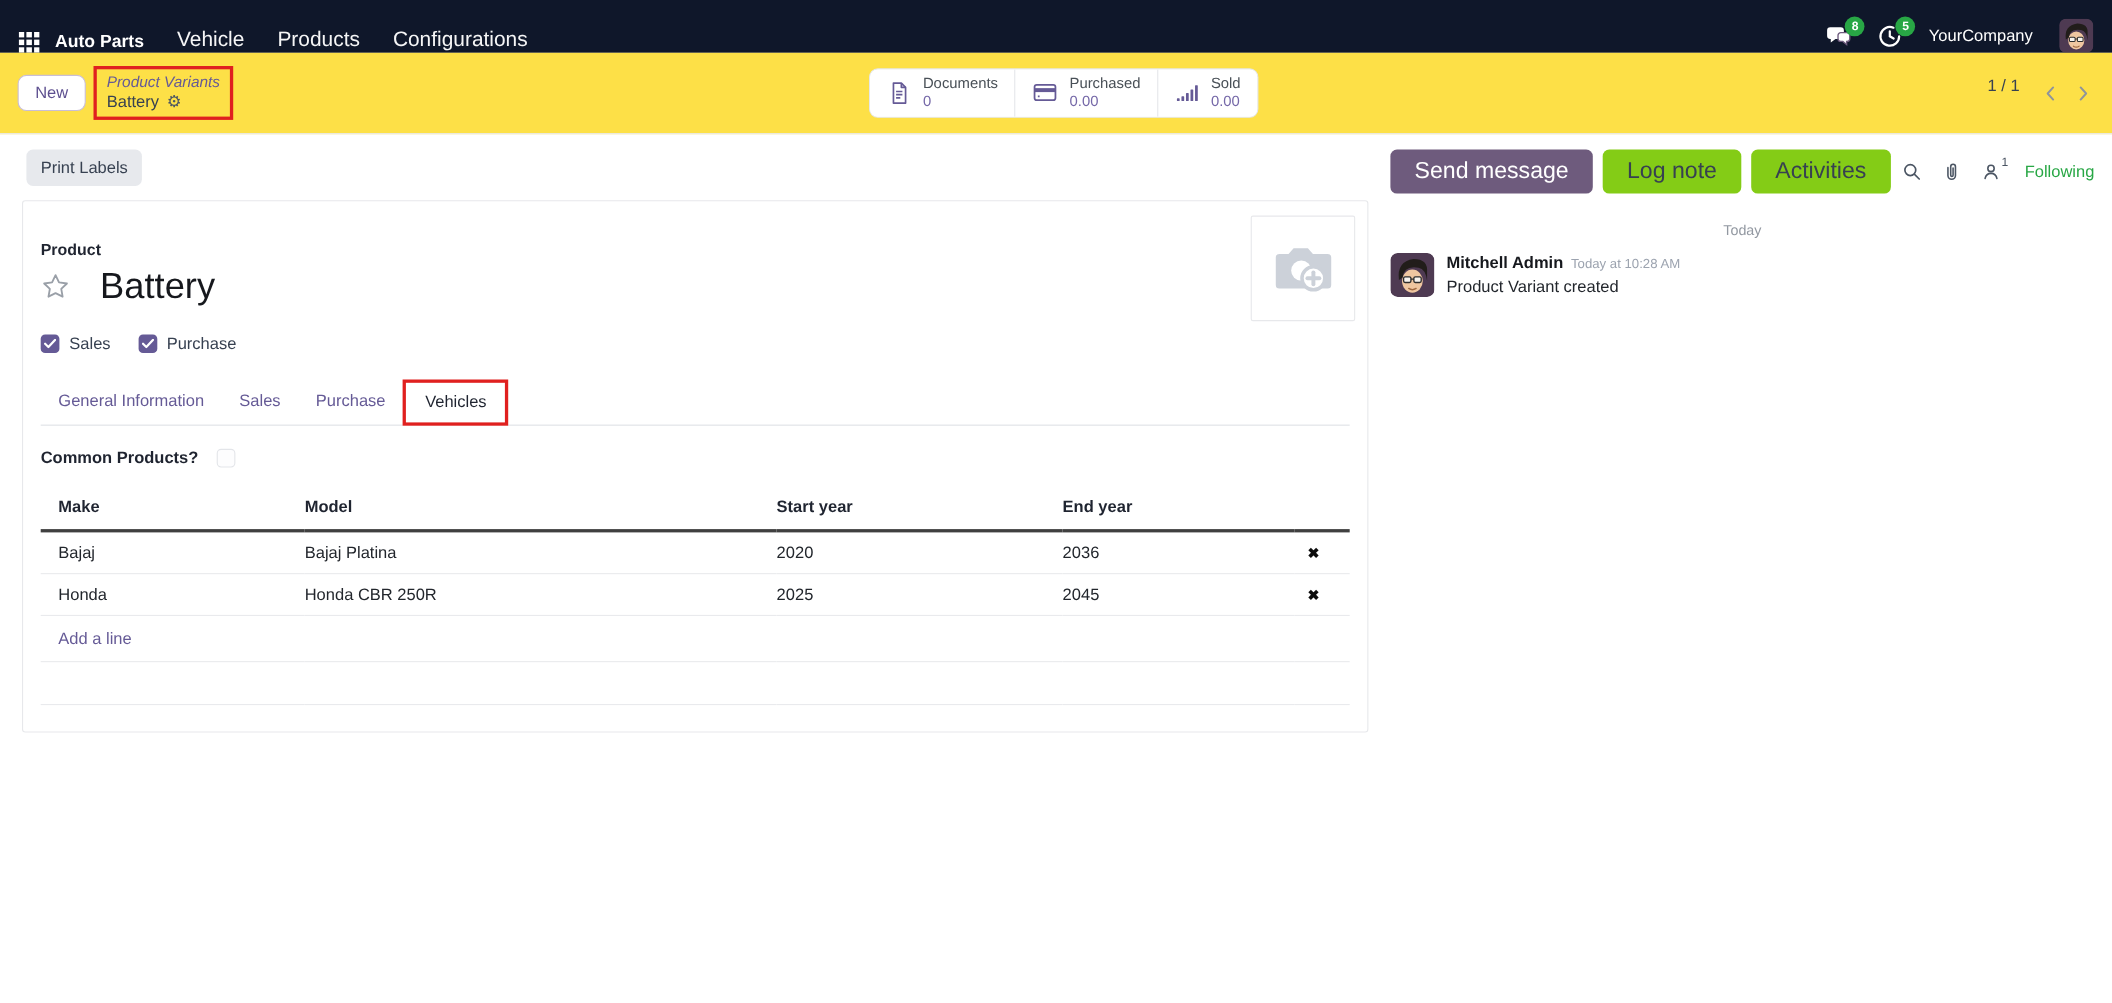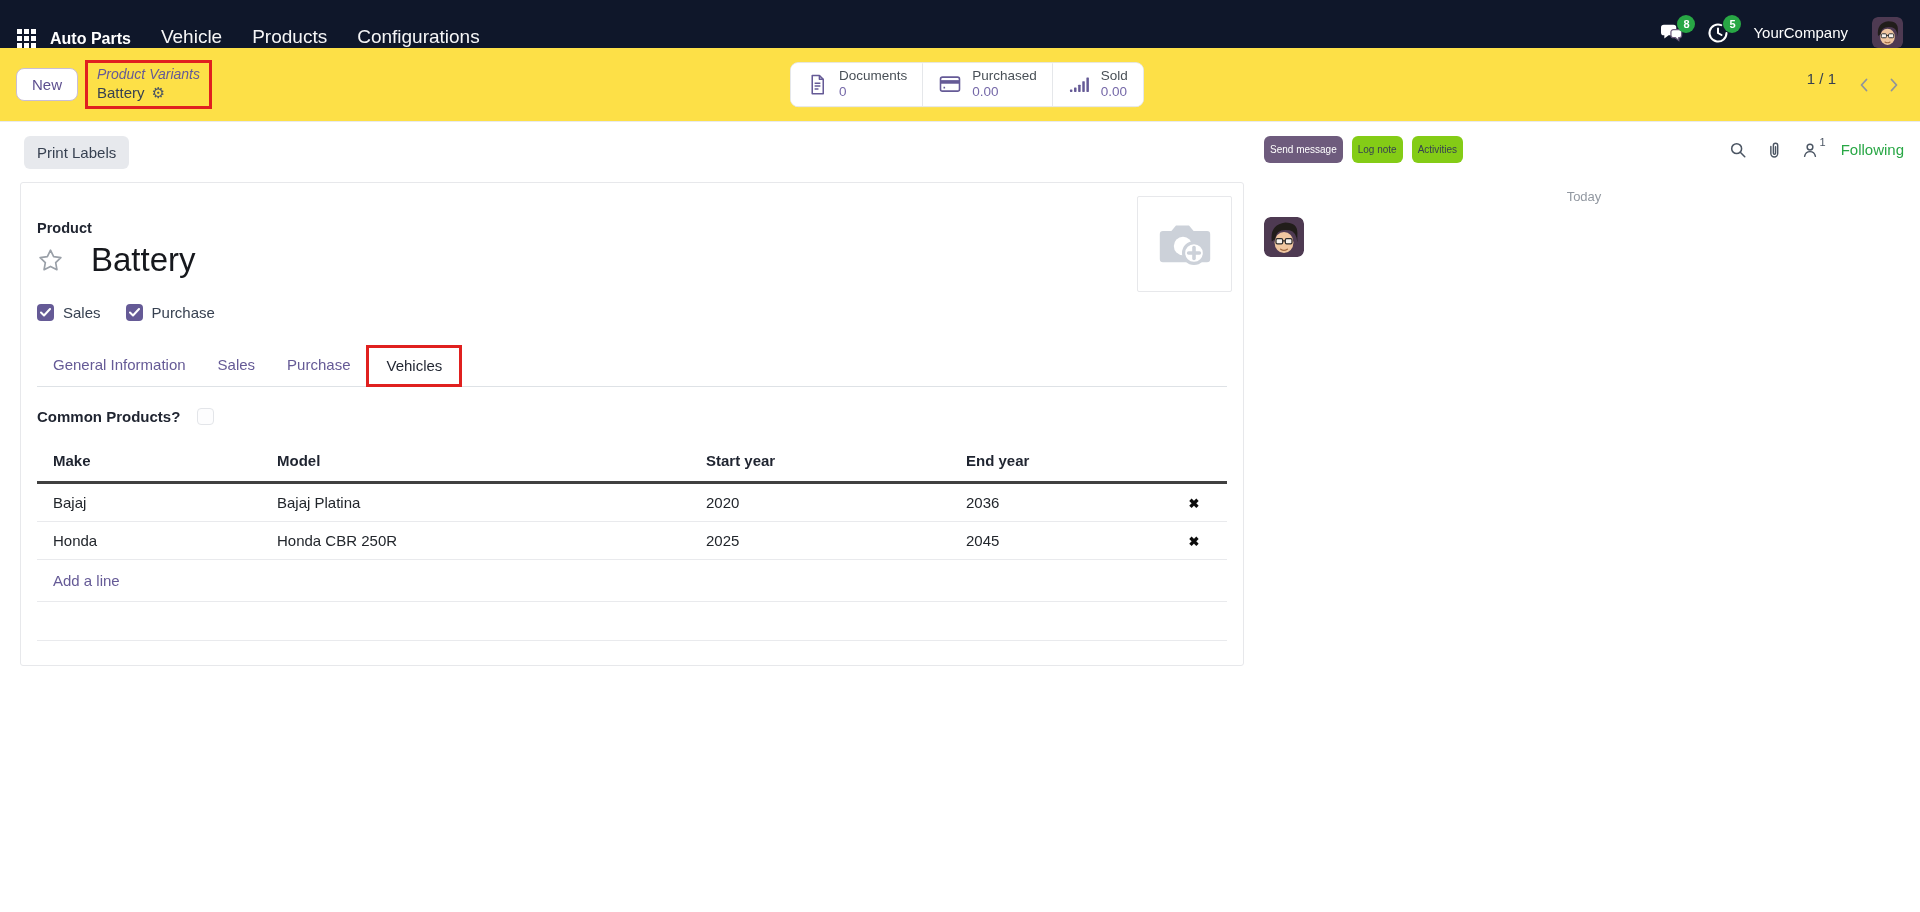--- a/index.html
+++ b/index.html
@@ -111,21 +111,21 @@
 
   .img-placeholder {
     position: absolute; top: 13px; right: 11px; width: 95px; height: 96px;
     border: 1px solid #e7e8eb; border-radius: 2px; display: flex; align-items: center;
     justify-content: center; cursor: pointer; background: #fff;
   }
 
   
   .chatter { flex: 1; padding: 0 16px 0 20px; }
   .chatter-top { display: flex; align-items: center; margin-top: 14px; gap: 9px; }
-  .btn { border: none; border-radius: 6px; padding: 8px 6px; font-size: 10px; cursor: pointer; font-family: inherit; }
+  .btn { border: none; border-radius: 6px; padding: 8px 22px; font-size: 21px; cursor: pointer; font-family: inherit; }
   .btn-primary { background: #6e5b7d; color: #fff; }
   .btn-secondary { background: #84cc16; color: #374151; }
   .chatter-icons { margin-left: auto; display: flex; align-items: center; gap: 18px; }
   .ch-icon { background: none; border: none; padding: 0; cursor: pointer; display: flex; }
   .follower-wrap { position: relative; }
   .follower-count { position: absolute; top: -5px; right: -7px; font-size: 11px; color: #4b5563; }
   .following { color: #28a745; font-size: 15px; cursor: pointer; margin-left: 4px; }
   .date-divider { text-align: center; color: #9298a1; font-size: 13px; margin-top: 26px; }
   .message { display: flex; gap: 11px; margin-top: 13px; }
   .msg-avatar { border-radius: 6px; flex: none; display: block; }
@@ -387,15 +387,22 @@
     <div class="message">
       <svg class="msg-avatar" width="40" height="40" viewBox="0 0 36 36">
         <rect width="36" height="36" rx="6" fill="#4e3a52"></rect>
         <ellipse cx="18" cy="23" rx="8.5" ry="9.5" fill="#efc6a0"></ellipse>
         <path d="M7 22 Q5 7 19 5 Q31 5 30 16 L30 23 Q29 13 23 12 Q11 10 10 20 Z" fill="#211d1a"></path>
         <rect x="10.8" y="19.5" width="6" height="4.6" rx="1.2" fill="#f7f3ee" stroke="#2c2c2c" stroke-width="1.1"></rect>
         <rect x="19.2" y="19.5" width="6" height="4.6" rx="1.2" fill="#f7f3ee" stroke="#2c2c2c" stroke-width="1.1"></rect>
         <line x1="16.8" y1="21.4" x2="19.2" y2="21.4" stroke="#2c2c2c" stroke-width="1.1"></line>
         <path d="M15 29 Q18 31 21 29" stroke="#a06a42" stroke-width="1.2" fill="none" stroke-linecap="round"></path>
       </svg>
+      <div>
+        <div class="msg-author-row">
+          <span class="msg-author">Mitchell Admin</span>
+          <span class="msg-time">Today at 10:28 AM</span>
+        </div>
+        <div class="msg-body">Product Variant created</div>
+      </div>
     </div>
   </aside>
 </div>
 
 </body></html>

